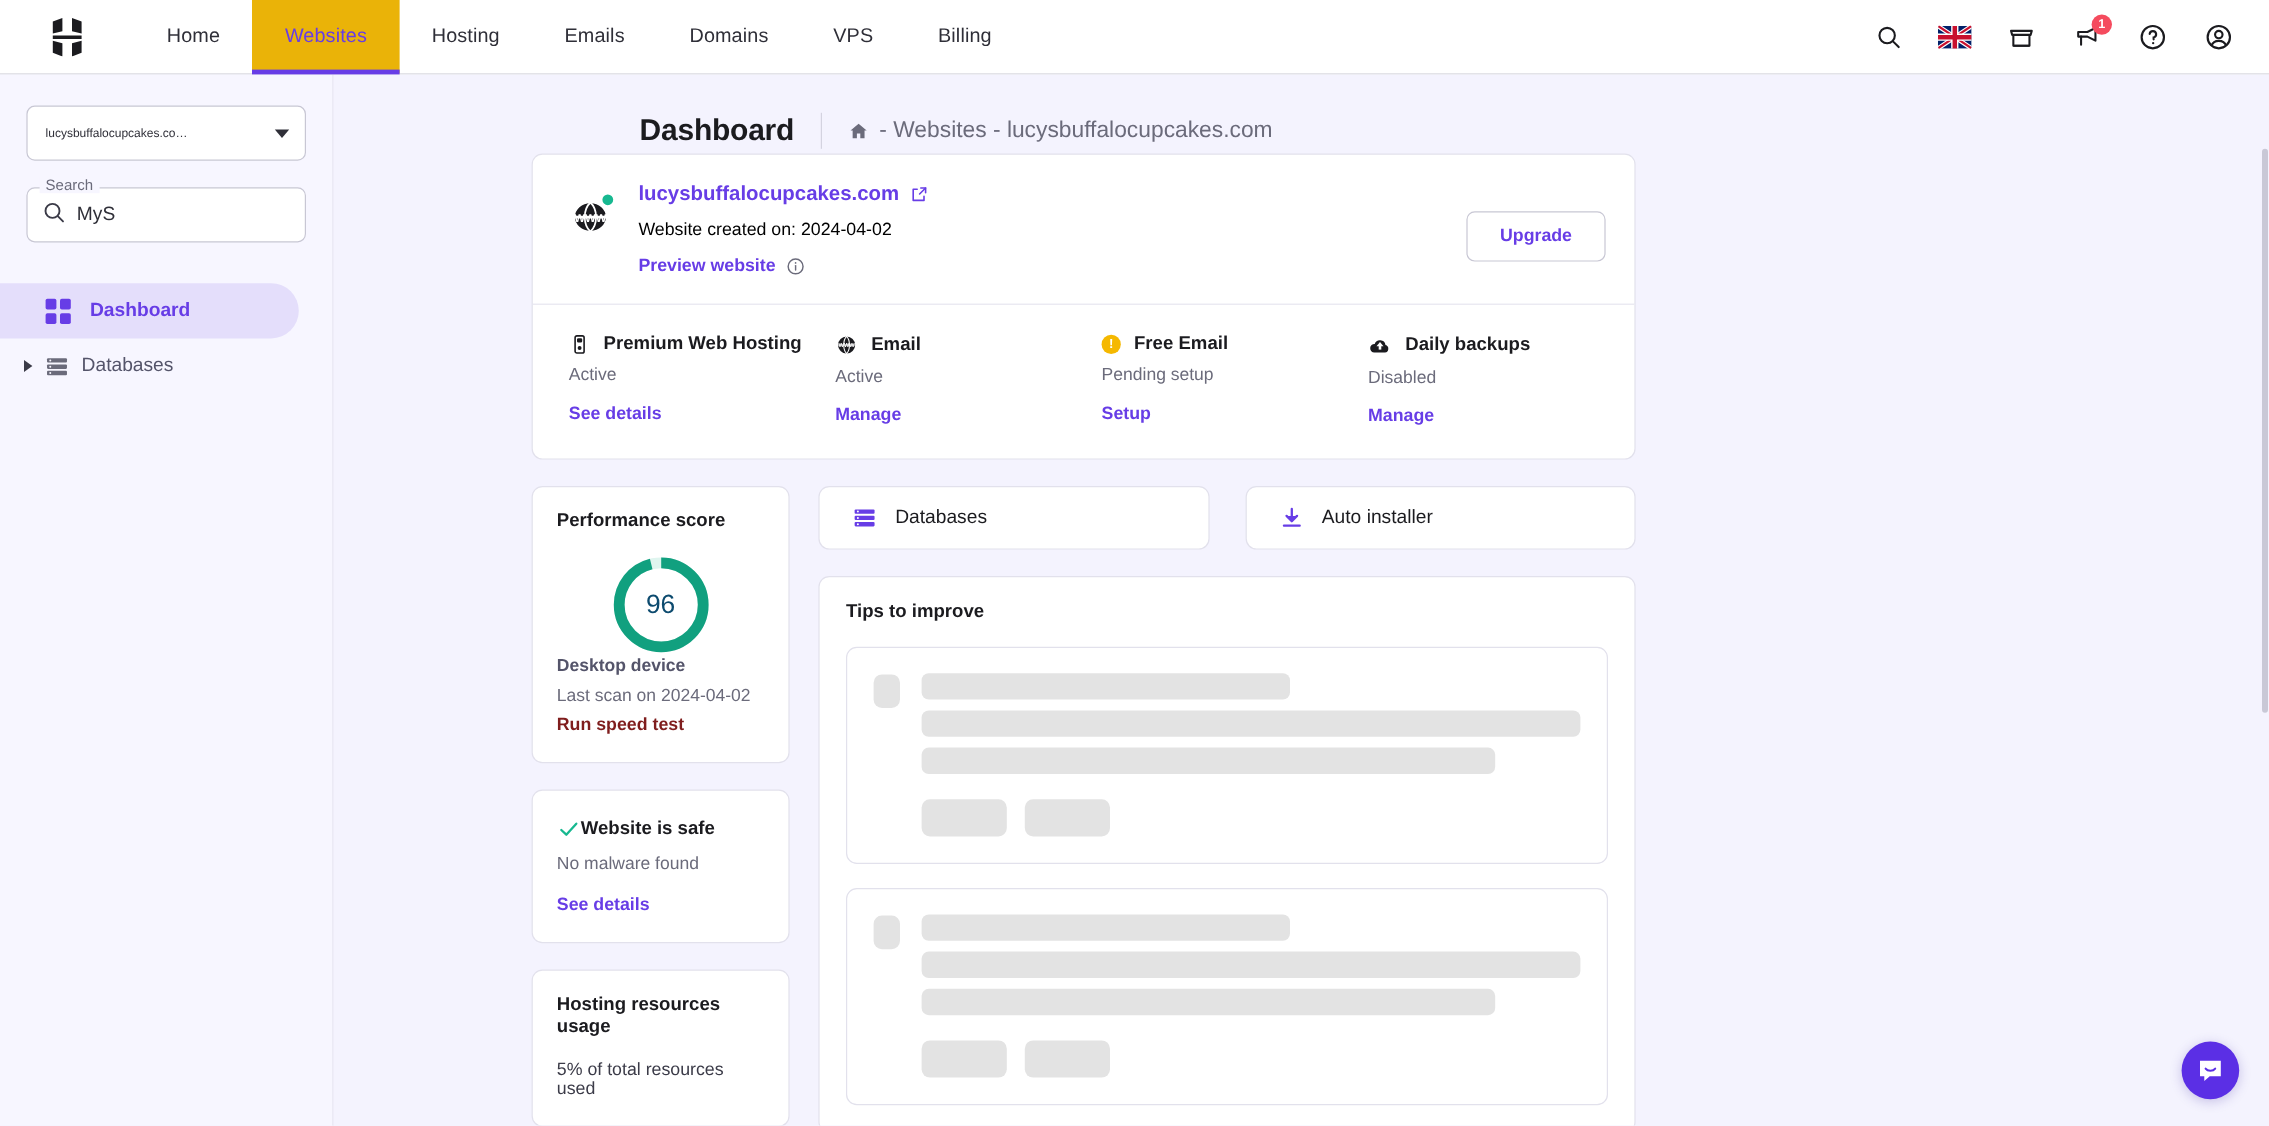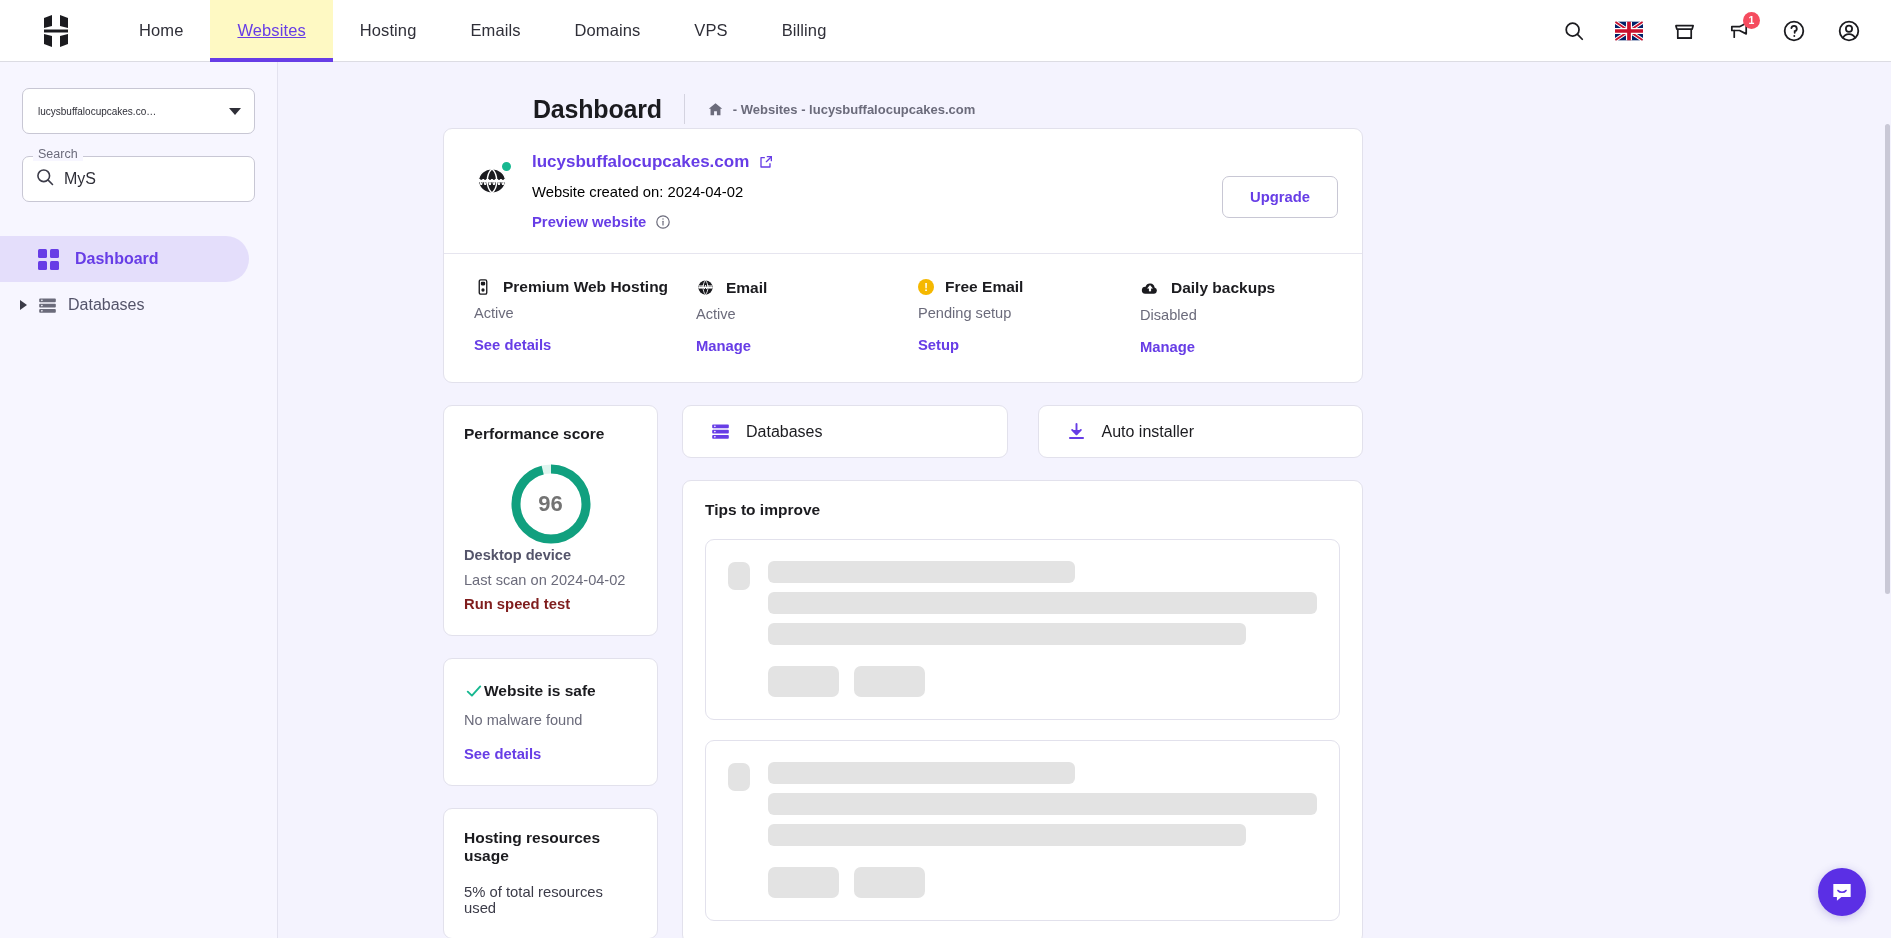--- a/index.html
+++ b/index.html
@@ -30,23 +30,22 @@
   .nav-items { display: flex; align-items: stretch; }
   .nav-item {
     position: relative;
     padding: 0 27px;
     display: flex; align-items: center; justify-content: center;
     font-size: 16.5px; color: #2f2f38;
     cursor: pointer;
     letter-spacing: .1px;
   }
   .nav-item.active {
-    background: #fef9c3;
+    background: #eab308;
     color: #673de6;
-    text-decoration: underline;
   }
   .nav-item.active::after {
     content: ""; position: absolute; left: 0; right: 0; bottom: -1px;
     height: 4px; background: #673de6;
   }
   .nav-right {
     margin-left: auto; display: flex; align-items: center; gap: 27px;
     padding-right: 28px;
   }
   .nav-icon { width: 28px; height: 28px; display: flex; align-items: center; justify-content: center; cursor: pointer; position: relative; color: #1b1b1f; }
@@ -131,21 +130,21 @@
     overflow: hidden;
     background: #f4f3fe;
   }
   .page-head {
     display: flex; align-items: center;
     padding: 28px 0 0 255px;
     height: 66px;
   }
   .page-title { font-size: 25px; font-weight: 700; color: #1b1b1f; letter-spacing: -.2px; }
   .bc-sep { width: 1px; height: 30px; background: #d4d3e0; margin: 0 22px; }
-  .breadcrumb { display: flex; align-items: center; gap: 9px; font-size: 13px; color: #6b6b7b; font-weight: bold; }
+  .breadcrumb { display: flex; align-items: center; gap: 9px; font-size: 19px; color: #6b6b7b; }
 
   .content { padding-left: 165px; padding-right: 100px; }
 
   .card {
     background: #fff;
     border: 1px solid #e2e1ec;
     border-radius: 9px;
   }
 
   
@@ -190,21 +189,21 @@
   .col-right { width: 681px; }
 
   .perf-card { padding: 19px 20px 22px; }
   .card-title { font-size: 15.5px; font-weight: 700; color: #1b1b1f; }
   .gauge-wrap { display: flex; justify-content: center; margin-top: 18px; }
   .gauge { position: relative; width: 86px; height: 86px; }
   .gauge svg { transform: rotate(-90deg); }
   .gauge-num {
     position: absolute; inset: 0;
     display: flex; align-items: center; justify-content: center;
-    font-size: 22px; font-weight: 700; color: #737373;
+    font-size: 22px; font-weight: 400; color: #0c4a6e;
   }
   .perf-device { font-size: 14.6px; font-weight: 700; color: #54546a; }
   .perf-scan { font-size: 14.6px; color: #6b6b7b; margin-top: 9px; }
   .perf-link { margin-top: 8px; font-size: 14.8px; font-weight: 700; color: #7f1d1d; display: inline-block; cursor: pointer; text-align: center; }
 
   .safe-card { padding: 22px 20px 22px; }
   .safe-head { display: flex; align-items: center; gap: 0; }
   .safe-title { font-size: 15.5px; font-weight: 700; color: #1b1b1f; }
   .safe-sub { font-size: 14.6px; color: #6b6b7b; margin-top: 11px; }
   .safe-link { margin-top: 18px; font-size: 14.8px; font-weight: 700; color: #673de6; display: inline-block; cursor: pointer; }

